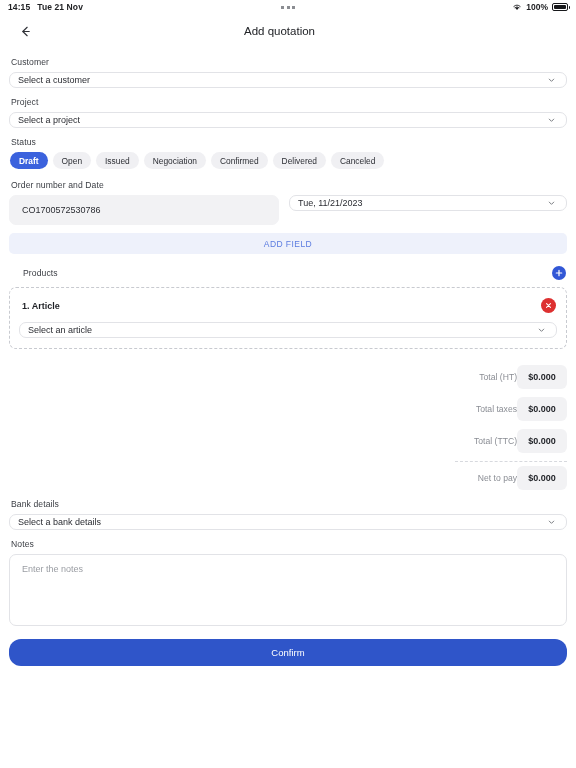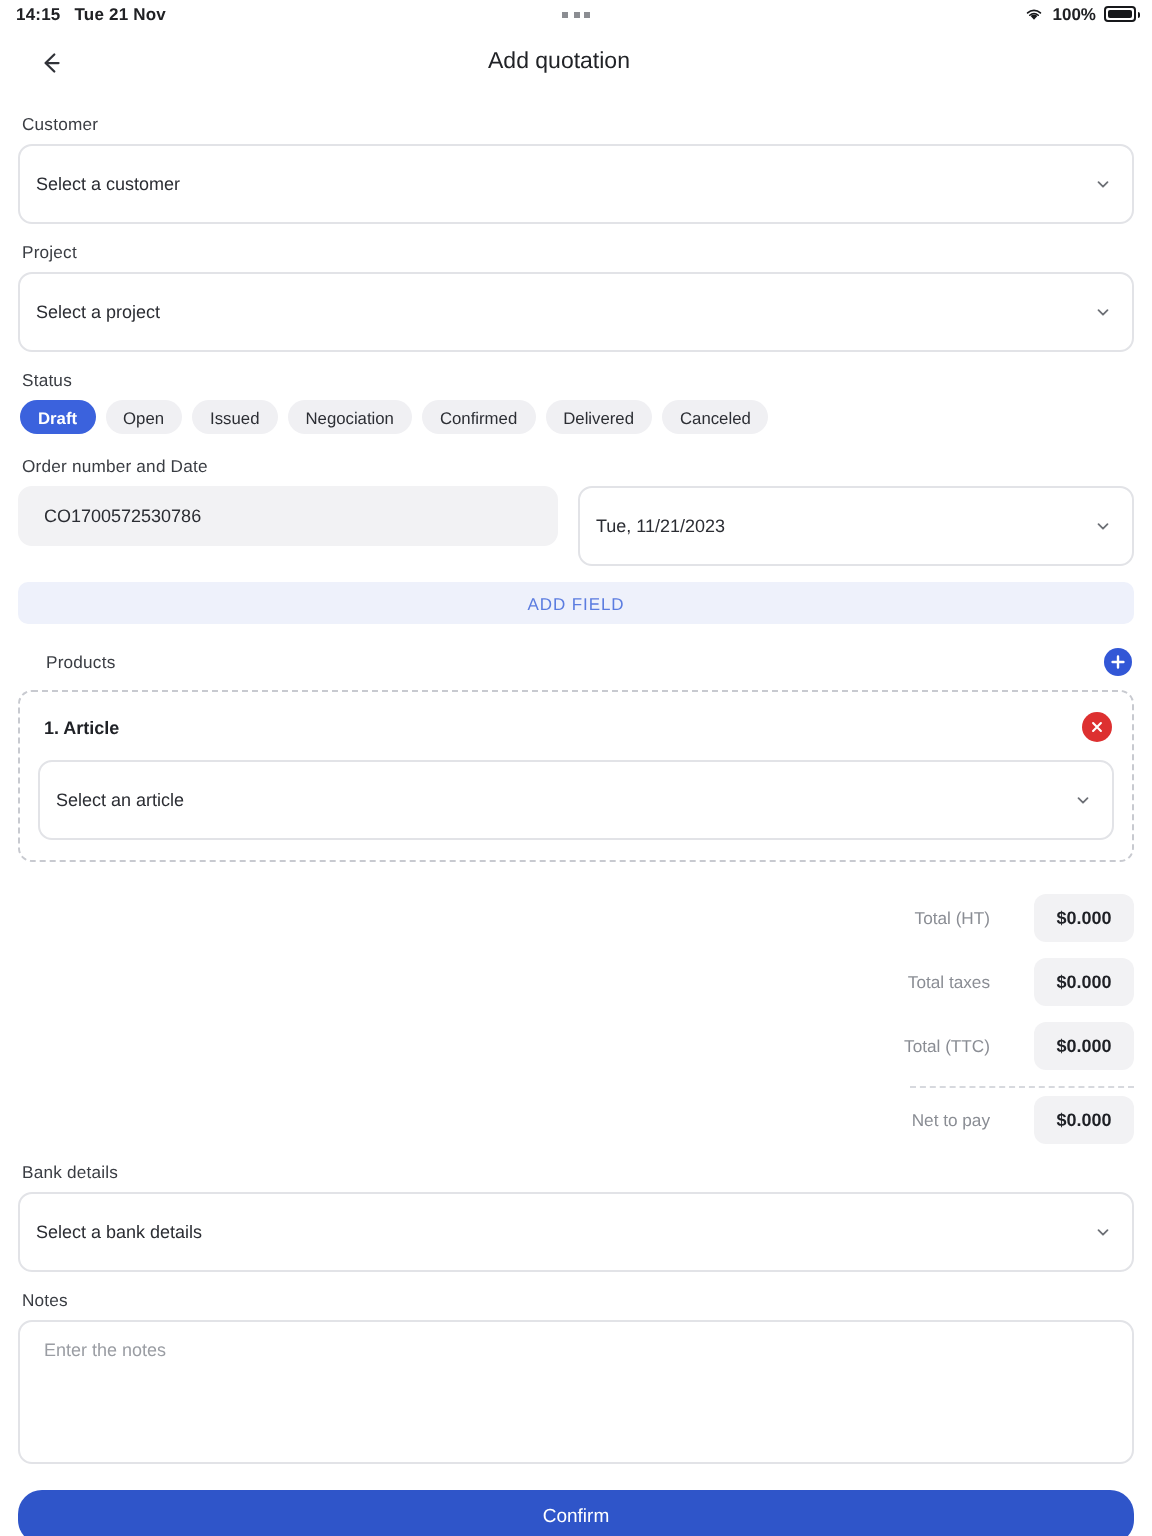--- a/index.html
+++ b/index.html
@@ -60,21 +60,21 @@
 
   
   .page { padding: 0 9px; }
   .flabel {
     font-size: 8.6px; color: #3a3d43; margin: 9px 0 5px 2px;
     letter-spacing: .1px;
   }
   .flabel.tight { margin-top: 11px; }
 
   .field {
-    height: 40px; border: 1px solid #e2e3e7; border-radius: 7px;
+    height: 16px; border: 1px solid #e2e3e7; border-radius: 7px;
     background: #fff; display: flex; align-items: center;
     padding: 0 8px; position: relative; cursor: pointer;
   }
   .field .ph { font-size: 9px; color: #2b2d33; }
   .chev {
     position: absolute; right: 10px; top: 50%; transform: translateY(-50%);
     color: #6d7076; line-height: 0;
   }
 
   
@@ -121,21 +121,21 @@
   .prod-card-top {
     display: flex; align-items: center; justify-content: space-between;
     margin-bottom: 9px; padding: 0 1px 0 3px;
   }
   .prod-card-title { font-size: 9px; font-weight: 700; color: #1f2126; }
 
   
   .totals { margin-top: 16px; }
   .total-row {
     display: flex; align-items: center; justify-content: flex-end;
-    gap: 22px; margin-bottom: 8px;
+    gap: 0; margin-bottom: 8px;
   }
   .total-lbl { font-size: 8.6px; color: #8a8d94; }
   .total-val {
     width: 50px; height: 24px; border-radius: 6px; background: #f2f2f4;
     display: flex; align-items: center; justify-content: center;
     font-size: 9px; font-weight: 700; color: #1f2126;
   }
   .total-sep {
     border-top: 1px dashed #d7d9de; width: 112px; margin: 4px 0 4px auto;
   }

